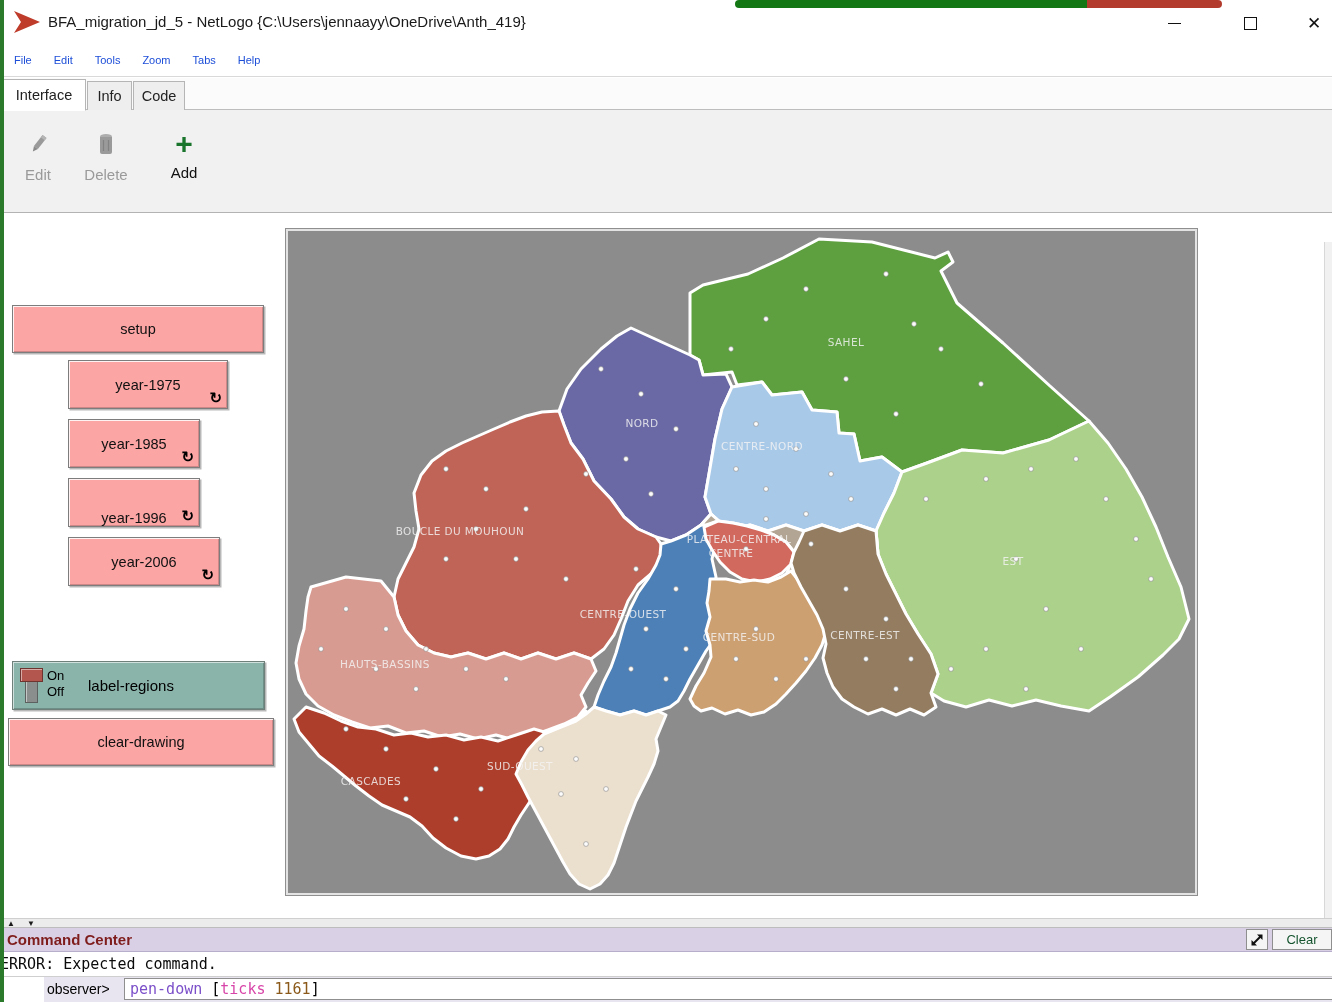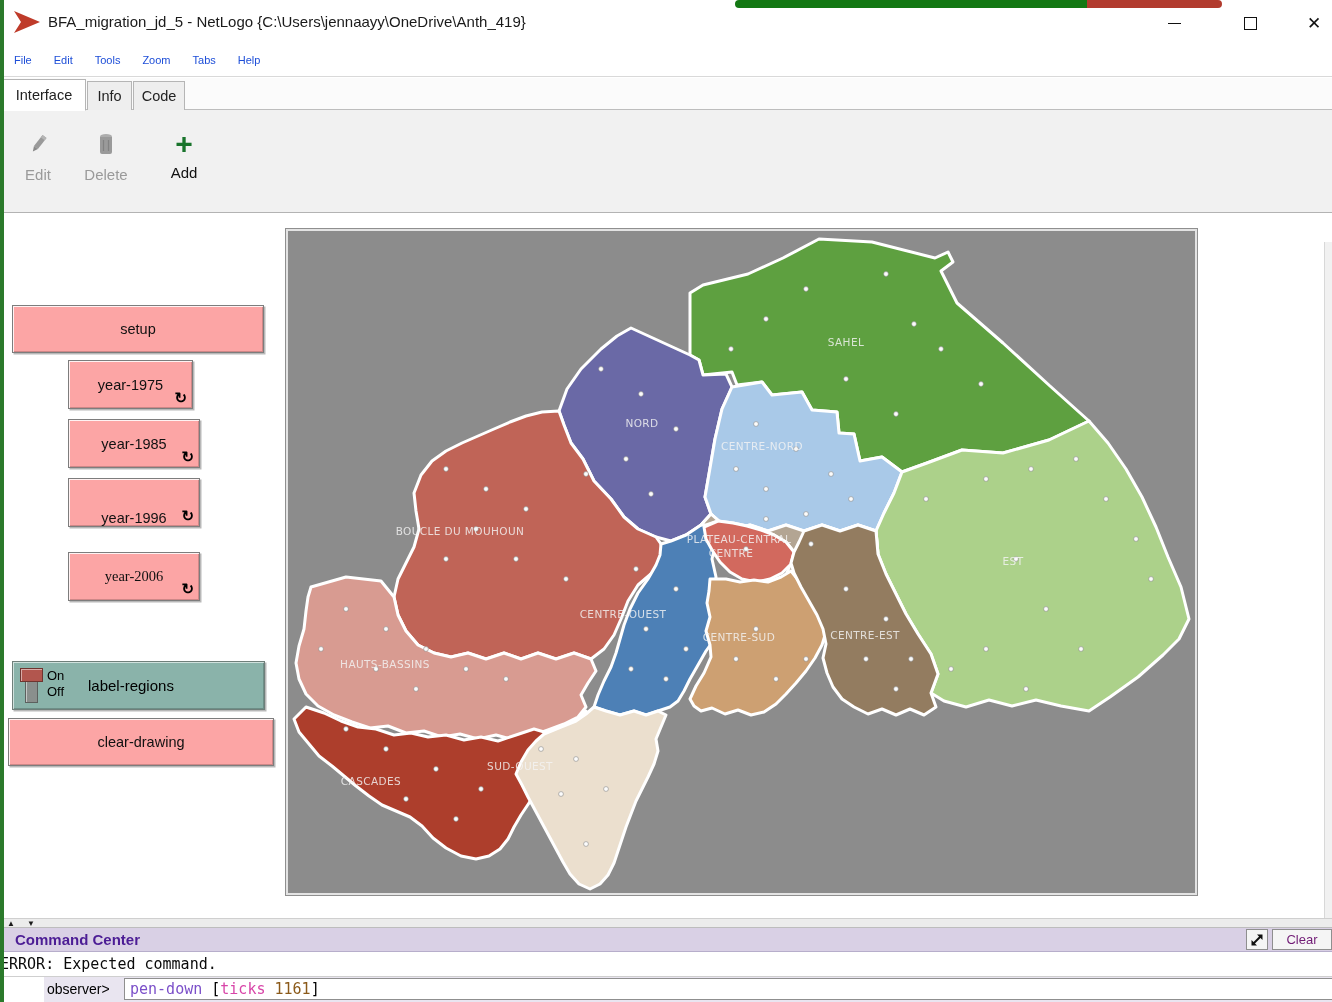--- a/index.html
+++ b/index.html
@@ -62,24 +62,24 @@
   .settings-btn { position:absolute; left:857px; top:147px; width:119px; height:31px; background:#f3f3f3; border:1px solid #a9a9a9; font-size:14px; color:#111; display:flex; align-items:center; justify-content:center; }
 
   
   .main { position:absolute; top:213px; left:0; width:100%; height:705px; background:#fff; }
 
   
   .nl-btn { position:absolute; background:#fca5a5; border:1px solid #7d7d7d;
     box-shadow: inset 1px 1px 0 rgba(255,255,255,.85), inset -1px -1px 0 rgba(0,0,0,.18), 1.5px 1.5px 0 rgba(0,0,0,.28);
     display:flex; align-items:center; justify-content:center; font-size:14.5px; color:#111; }
   .btn-setup { left:12px; top:92px; width:252px; height:48px; }
-  .btn-y1975 { left:68px; top:147px; width:125px; height:49px; }
+  .btn-y1975 { left:68px; top:147px; width:160px; height:49px; }
   .btn-y1985 { left:68px; top:206px; width:132px; height:49px; }
   .btn-y1996 { left:68px; top:265px; width:132px; height:49px;align-items:flex-end; }
-  .btn-y2006 { left:68px; top:339px; width:132px; height:49px;font-family:Liberation Serif, serif; }
+  .btn-y2006 { left:68px; top:324px; width:152px; height:49px; }
   .btn-clear { left:8px; top:505px; width:266px; height:48px; }
   .forever { position:absolute; right:5px; bottom:3px; font-size:15px; font-weight:bold; color:#000; line-height:1; }
   .nl-switch { position:absolute; left:12px; top:448px; width:253px; height:49px; background:#8ab3aa; border:1px solid #6f7f7a;
     box-shadow: inset 1px 1px 0 rgba(255,255,255,.6), inset -1px -1px 0 rgba(0,0,0,.2), 1.5px 1.5px 0 rgba(0,0,0,.28); }
   .sw-groove { position:absolute; left:12px; top:8px; width:13px; height:33px; background:#8a8f8d; border:1px solid #5c605e; box-shadow: inset 1px 1px 0 rgba(255,255,255,.5); }
   .sw-knob { position:absolute; left:7px; top:6px; width:23px; height:14px; background:#b2564e; border:1px solid #6e3530; box-shadow: inset 1px 1px 0 rgba(255,255,255,.5); }
   .sw-on { position:absolute; left:34px; top:6px; font-size:13px; color:#000; }
   .sw-off { position:absolute; left:34px; top:22px; font-size:13px; color:#000; }
   .sw-label { position:absolute; left:75px; top:0; height:100%; display:flex; align-items:center; font-size:15px; color:#000; }
 
@@ -92,23 +92,23 @@
 
   .vscrollbar { position:absolute; left:1324px; top:29px; width:8px; height:676px; background:#f1f1f1; border-left:1px solid #d8d8d8; }
 
   
   .splitter { position:absolute; top:918px; left:0; width:100%; height:10px; background:#ececec; border-top:1px solid #cfcfcf; border-bottom:1px solid #bdbdbd; }
   .split-tri { position:absolute; top:0; font-size:8px; line-height:9px; color:#1a1a1a; }
   .tri-up { left:7px; } .tri-down { left:27px; }
 
   
   .cmd-header { position:absolute; top:928px; left:0; width:100%; height:24px; background:#d9d0e5; border-bottom:1px solid #b7aecb; }
-  .cmd-title { position:absolute; left:15px; top:3px; font-size:15px; font-weight:bold; color:#4c1d95; }
+  .cmd-title { position:absolute; left:7px; top:3px; font-size:15px; font-weight:bold; color:#7f1d1d; }
   .cmd-expand { position:absolute; left:1246px; top:1px; width:22px; height:21px; background:#f5f5f5; border:1px solid #8f8f8f; display:flex; align-items:center; justify-content:center; }
-  .cmd-clear { position:absolute; left:1272px; top:1px; width:60px; height:21px; background:#f5f5f5; border:1px solid #8f8f8f; font-size:13px; color:#701a75; display:flex; align-items:center; justify-content:center; }
+  .cmd-clear { position:absolute; left:1272px; top:1px; width:60px; height:21px; background:#f5f5f5; border:1px solid #8f8f8f; font-size:13px; color:#14532d; display:flex; align-items:center; justify-content:center; }
   .cmd-output { position:absolute; top:952px; left:0; width:100%; height:25px; background:#fff; border-bottom:1px solid #cfcfcf; font-family:"DejaVu Sans Mono", monospace; font-size:15px; color:#0a0a0a; display:flex; align-items:center; padding-left:0; }
   .cmd-inputrow { position:absolute; top:977px; left:0; width:100%; height:42px; background:#e9e5f0;margin-left:44px; }
   .cmd-prompt { position:absolute; left:3px; top:4px; font-size:14px; color:#000; font-family:"Liberation Sans", sans-serif; }
   .cmd-inputbox { position:absolute; left:80px; top:1px; width:1222px; height:22px; background:#fff; border:1px solid #8f8f8f; font-family:"DejaVu Sans Mono", monospace; font-size:15px; display:flex; align-items:center; padding-left:5px; white-space:pre; }
   .cmd-hist { position:absolute; left:1303px; top:0; width:29px; height:25px; background:#efefef; border:1px solid #a9a9a9; font-size:10px; color:#333; display:flex; align-items:center; justify-content:center; }
 </style>
 </head>
 <body>
 
 <div class="app">

